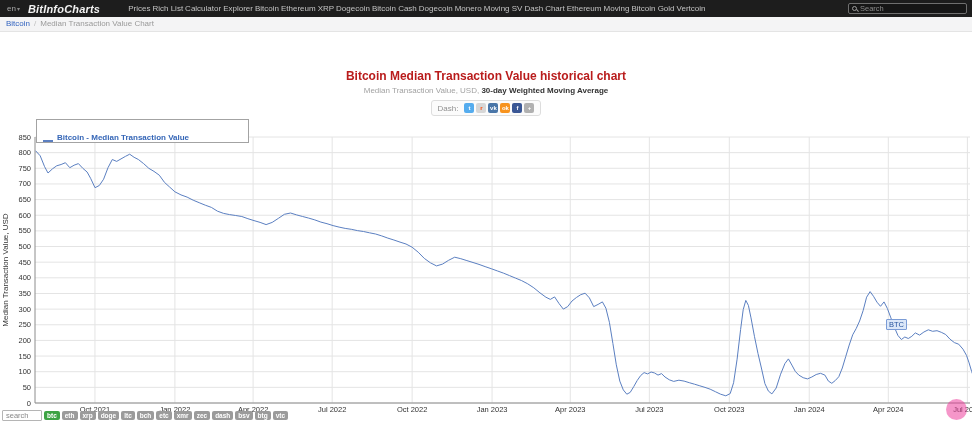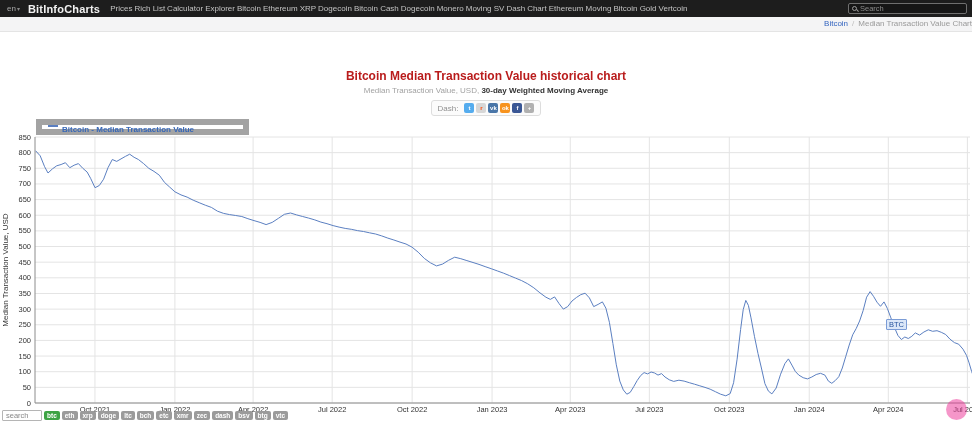--- a/index.html
+++ b/index.html
@@ -5,56 +5,56 @@
   * { margin:0; padding:0; box-sizing:border-box; }
   html,body { width:972px; height:422px; overflow:hidden; background:#fff;
     font-family:"Liberation Sans", sans-serif; position:relative; }
 
   
   .nav { position:absolute; left:0; top:0; width:972px; height:17px; background:#1d1d1d;
          display:flex; align-items:center; padding:0 5px; white-space:nowrap; }
   .lang { color:#aaa; font-size:8px; margin:0 8px 0 2px; cursor:pointer; }
   .lang .caret { font-size:6px; color:#888; margin-left:1px; }
   .brand { color:#f2f2f2; font-size:11px; font-weight:600; letter-spacing:.2px;
-           margin-right:10px; text-decoration:none; }
+           margin-right:28px; text-decoration:none;font-style:italic; }
   .navitems { display:flex; gap:2px; overflow:hidden; flex:0 1 auto; }
   .navitems a { color:#c3c3c3; font-size:8px; text-decoration:none; }
   .navsearch { margin-left:auto; width:119px; height:11px; border:1px solid #6f6f6f;
            border-radius:2px; background:#161616; display:flex; align-items:center;
            padding:0 3px; gap:3px; }
   .navsearch input { background:transparent; border:none; outline:none; color:#bbb;
            font-size:7.5px; width:100%; font-family:"Liberation Sans",sans-serif; }
   .navsearch input::placeholder { color:#8b8b8b; }
   .mag { width:5px; height:5px; border:1px solid #999; border-radius:50%; position:relative; flex:none; }
   .mag::after { content:""; position:absolute; width:3px; height:1px; background:#999;
            right:-3px; bottom:-1px; transform:rotate(45deg); }
 
   
   .crumb { position:absolute; left:0; top:17px; width:972px; height:15px; background:#f4f4f5;
-           border-bottom:1px solid #e4e4e4; font-size:8px; line-height:14px; padding-left:0;text-align:right; }
+           border-bottom:1px solid #e4e4e4; font-size:8px; line-height:14px; padding-left:6px; }
   .crumb a { color:#3465c0; text-decoration:none; }
   .crumb .sep { color:#bbb; margin:0 4px; }
   .crumb .cur { color:#9a9a9a; }
 
   
   .titleblock { position:absolute; left:0; top:69px; width:972px; text-align:center; }
   .titleblock h1 { font-size:12px; font-weight:700; color:#b91c1c; }
   .subt { font-size:8px; color:#a2a2a2; margin-top:3px; }
   .subt b { color:#333; }
   .sharebar { display:inline-flex; align-items:center; gap:4px; margin-top:5px;
            border:1px solid #ddd; border-radius:3px; background:#fbfbfb;
            padding:2px 6px; font-size:8px; color:#909090; }
   .icon { display:inline-flex; width:10px; height:10px; border-radius:2px; color:#fff;
            font-size:6px; font-weight:700; align-items:center; justify-content:center; cursor:pointer; }
 
   
   .chart { position:absolute; left:0; top:115px; width:972px; height:300px; }
   svg text { font-family:"Liberation Sans", sans-serif; }
-  .legend { position:absolute; left:36px; top:4px; width:213px; height:16px;
-           border:6px solid #a3a3a3; background:#fff; display:flex; align-items:flex-start;
+  .legend { position:absolute; left:36px; top:4px; width:213px; height:24px;
+           border:1px solid #a3a3a3; background:#fff; display:flex; align-items:flex-end;
            padding-left:6px; font-size:8px; font-weight:700; color:#3566b7; }
   .legend .dash { display:inline-block; width:10px; height:2px; margin-right:4px; }
   .btclabel { position:absolute; left:886px; top:204px; font-size:7.5px; color:#26539e;
            background:#dbe7f8; border:1px solid #7b9cd6; border-radius:1px;
            padding:0 2px; line-height:9px; cursor:pointer; }
 
   
   .footer { position:absolute; left:2px; top:409px; height:12px; display:flex;
            align-items:center; gap:2px; }
   .fsearch { width:40px; height:11px; border:1px solid #b5b5b5; border-radius:1px;

